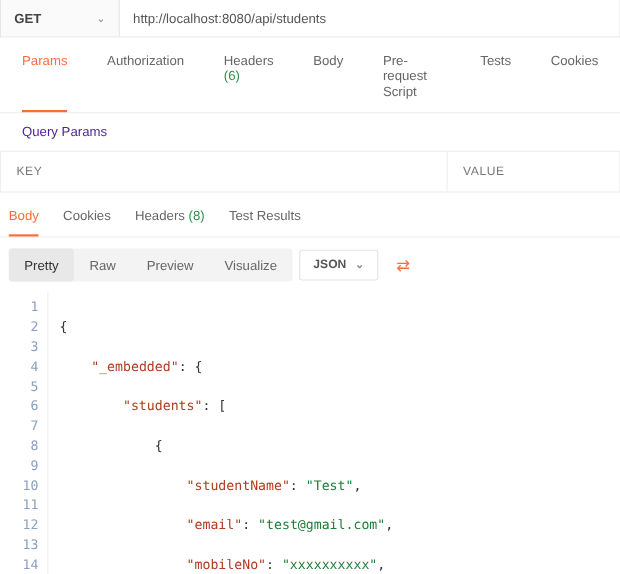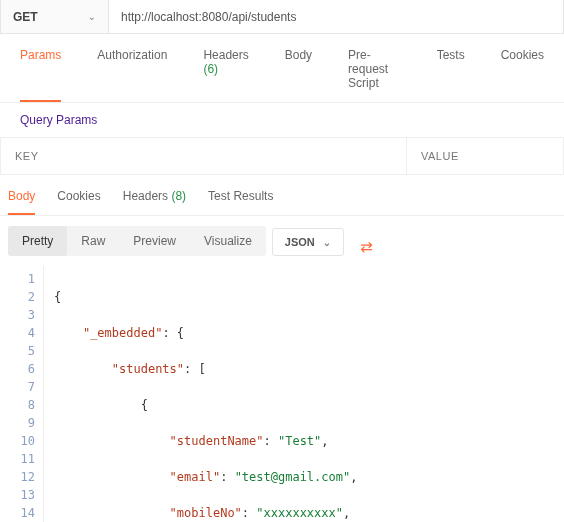--- a/index.html
+++ b/index.html
@@ -14,21 +14,21 @@
 .req-tab.active{color:#ff6c37;border-bottom:2px solid #ff6c37}
 .badge{color:#2b9348}
 .qp-label{padding:10px 20px;color:#4c1d95;font-weight:400}
 .tbl{display:flex;border:1px solid #eee}
 .th{padding:12px 14px;color:#777;font-size:11px;letter-spacing:.5px}
 .th.key{flex:0 0 406px;border-right:1px solid #eee}
 .th.val{flex:1}
 .res-tabs{display:flex;gap:22px;padding:14px 8px 0 8px;border-bottom:1px solid #eee}
 .res-tab{padding-bottom:10px;cursor:pointer;color:#666;border-bottom:2px solid transparent}
 .res-tab.active{color:#ff6c37;border-bottom:2px solid #ff6c37}
-.toolbar{display:flex;align-items:flex-end;gap:6px;padding:10px 8px}
+.toolbar{display:flex;align-items:center;gap:6px;padding:10px 8px}
 .tool-group{display:flex;background:#f3f3f3;border-radius:3px}
 .tool-btn{padding:8px 14px;cursor:pointer;color:#666}
 .tool-btn.selected{background:#e8e8e8;color:#333;border-radius:3px}
 .fmt-sel{display:flex;align-items:center;gap:8px;border:1px solid #e3e3e3;border-radius:3px;padding:7px 12px;cursor:pointer;color:#555;font-weight:600;font-size:11px}
 .wrap-icon{margin-left:10px;color:#ff6c37;font-size:15px;cursor:pointer;letter-spacing:-2px}
 .code-area{display:flex;font-family:Consolas,Menlo,monospace;font-size:12px}
 .gutter{background:#fff;border-right:1px solid #eee;width:44px;text-align:right;color:#8aa0c0;padding:4px 8px 4px 0;user-select:none}
 .gutter div{height:18px;line-height:18px}
 .code{padding:4px 0 4px 10px;white-space:pre;line-height:18px;color:#333}
 .code .line{height:18px}

